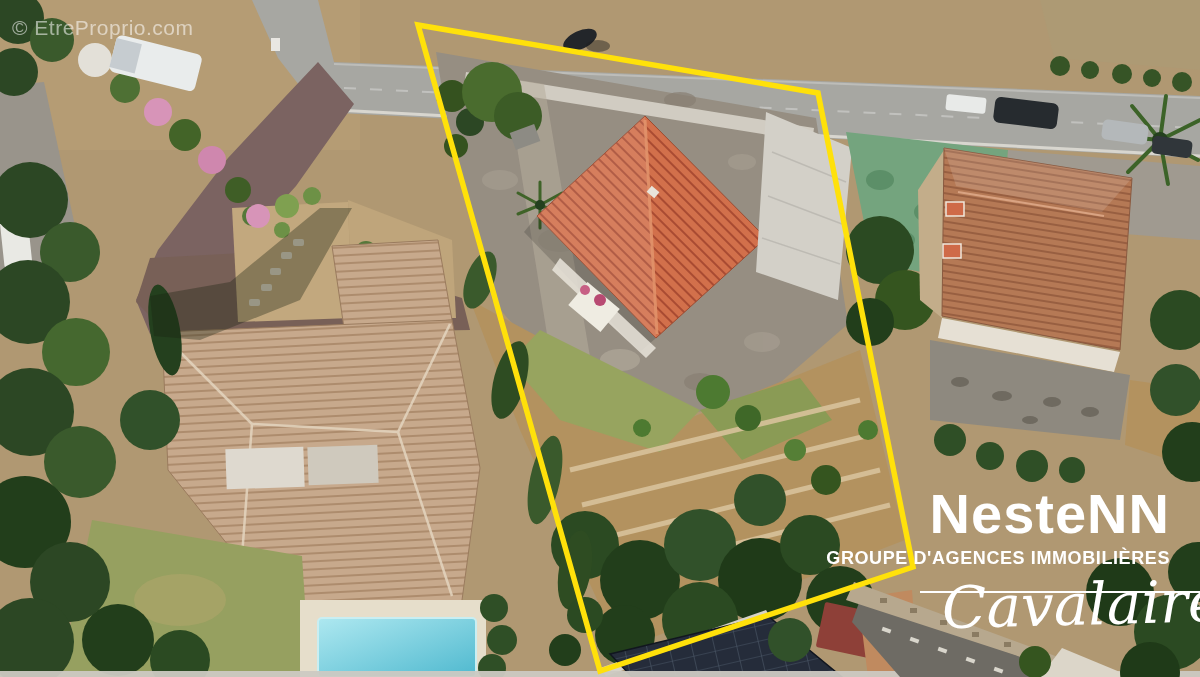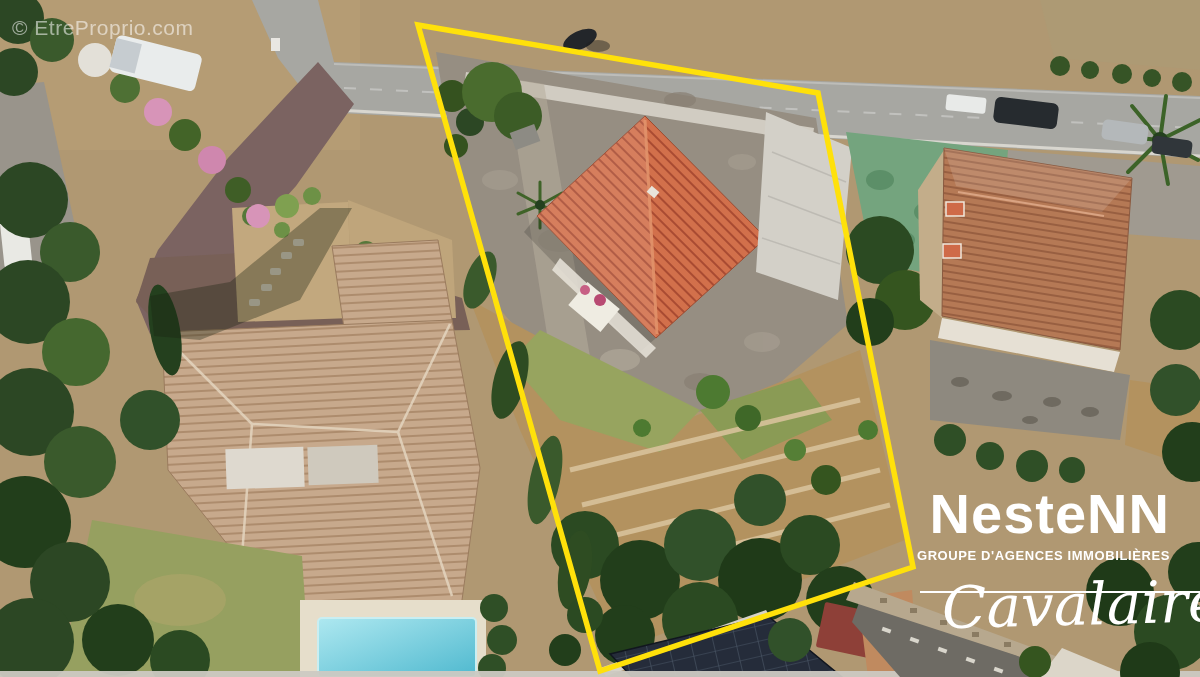--- a/index.html
+++ b/index.html
@@ -3,21 +3,21 @@
 <meta charset="utf-8">
 <style>
   html,body{margin:0;padding:0;background:#222;}
   #stage{position:relative;width:1200px;height:677px;overflow:hidden;
          font-family:"Liberation Sans",sans-serif;background:#7f1d1d;}
   #scene{position:absolute;inset:0;}
   .watermark{position:absolute;left:12px;top:16px;font-size:21px;letter-spacing:.5px;
              color:rgba(255,255,255,.55);}
   .brand{position:absolute;right:30px;top:486px;text-align:right;color:#fff;margin-left:10px;}
   .brand-name{font-size:56px;font-weight:bold;letter-spacing:1px;line-height:1;}
-  .brand-tagline{font-size:13px;font-weight:bold;letter-spacing:.6px;margin-top:6px;}
+  .brand-tagline{font-size:18px;font-weight:bold;letter-spacing:.6px;margin-top:6px;}
   .cava-line{position:absolute;left:920px;top:591px;width:280px;height:2px;background:#fff;}
   .cava-script{position:absolute;left:942px;top:576px;width:250px;text-align:center;
                font-family:"DejaVu Serif",serif;font-style:italic;font-size:58px;
                color:#fff;transform:rotate(-1.5deg);line-height:1;}
   .boundary{fill:none;stroke-width:5.5;stroke-linejoin:miter;}
 </style>
 </head>
 <body>
 
 <div id="stage">

